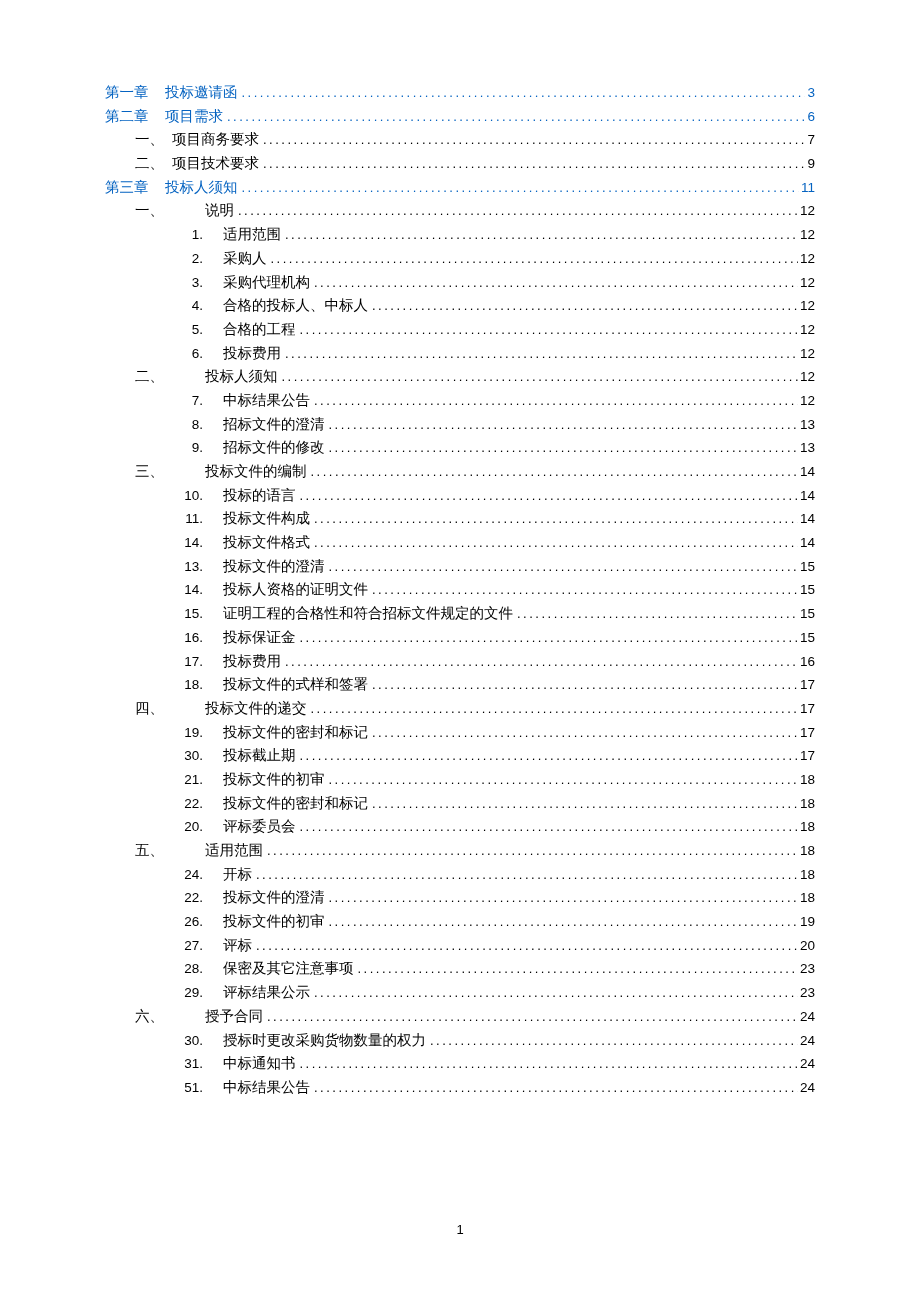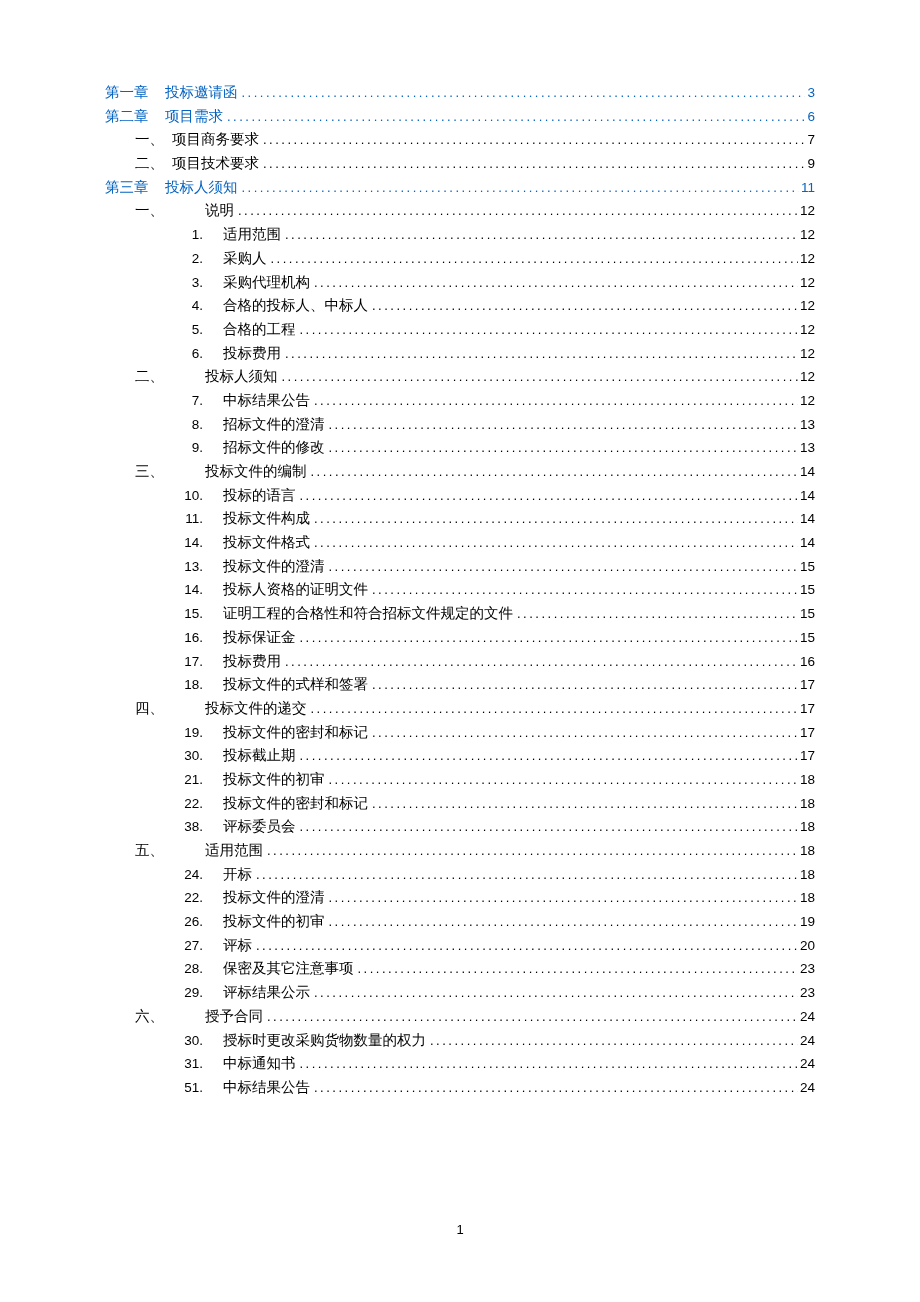--- a/index.html
+++ b/index.html
@@ -254,21 +254,21 @@
         <span class="leader">........................................................................................................................................................................................................</span>
         <span class="page-num">18</span>
       </div>
       <div class="toc-line indent-3">
         <span class="prefix">22.</span>
         <span class="label">投标文件的密封和标记</span>
         <span class="leader">........................................................................................................................................................................................................</span>
         <span class="page-num">18</span>
       </div>
       <div class="toc-line indent-3">
-        <span class="prefix">38.</span>
+        <span class="prefix">20.</span>
         <span class="label">评标委员会</span>
         <span class="leader">........................................................................................................................................................................................................</span>
         <span class="page-num">18</span>
       </div>
       <div class="toc-line indent-2">
         <span class="prefix">五、</span>
         <span class="label">适用范围</span>
         <span class="leader">........................................................................................................................................................................................................</span>
         <span class="page-num">18</span>
       </div>

